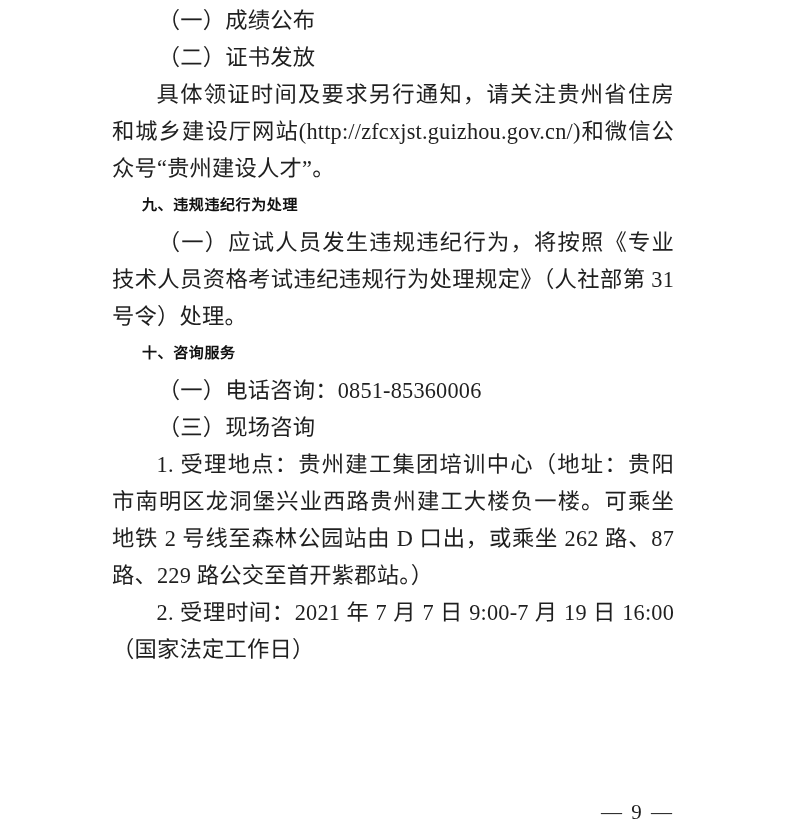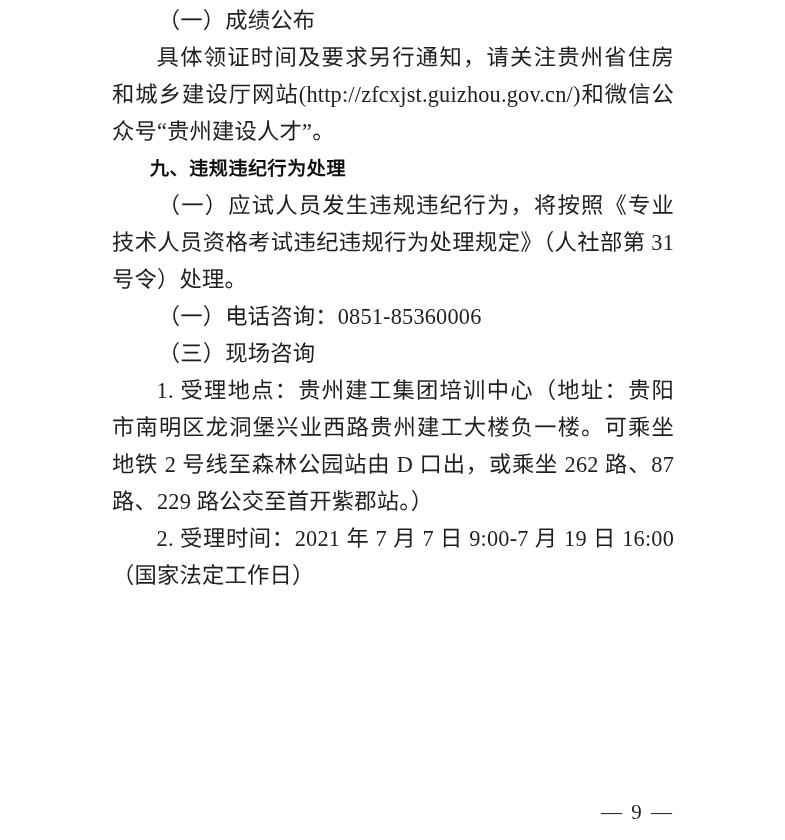--- a/index.html
+++ b/index.html
@@ -54,21 +54,21 @@
   
   .indent-tight {
     text-indent: 1.95em;
   }
 
   
   .heading {
     margin: 0;
     font-family: "DejaVu Sans", "Liberation Sans", sans-serif;
     font-weight: bold;
-    font-size: 19px;
+    font-size: 15px;
     line-height: 37px;
     text-indent: 2em;
     letter-spacing: 0.6px;
     color: #111111;
   }
 
   
   #footer {
     position: absolute;
     left: 112px;
@@ -85,28 +85,30 @@
 </head>
 <body>
 
 <div id="page">
 
   <div id="body-column">
 
     <p class="para indent-item">（一）成绩公布</p>
 
 
+    <p class="para indent-item">（二）证书发放</p>
 
     <p class="para indent">具体领证时间及要求另行通知，请关注贵州省住房和城乡建设厅网站(http://zfcxjst.guizhou.gov.cn/)和微信公众号“贵州建设人才”。</p>
 
     <p class="heading">九、违规违纪行为处理</p>
 
     <p class="para indent-item">（一）应试人员发生违规违纪行为，将按照《专业技术人员资格考试违纪违规行为处理规定》（人社部第 31 号令）处理。</p>
 
 
+    <p class="heading">十、咨询服务</p>
 
     <p class="para indent-item">（一）电话咨询：0851-85360006</p>
 
 
     <p class="para indent-item">（三）现场咨询</p>
 
     <p class="para indent">1. 受理地点：贵州建工集团培训中心（地址：贵阳市南明区龙洞堡兴业西路贵州建工大楼负一楼。可乘坐地铁 2 号线至森林公园站由 D 口出，或乘坐 262 路、87 路、229 路公交至首开紫郡站。）</p>
 
     <p class="para indent">2. 受理时间：2021 年 7 月 7 日 9:00-7 月 19 日 16:00（国家法定工作日）</p>
 

